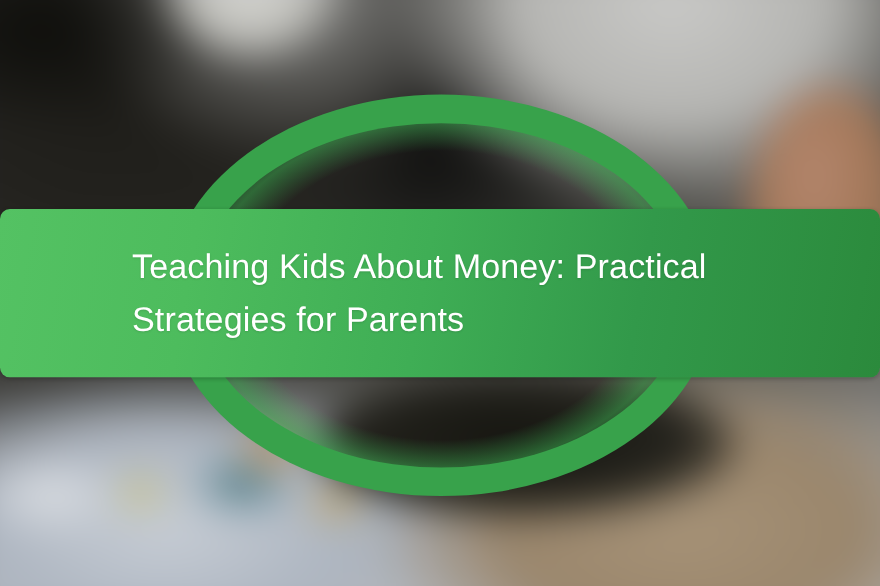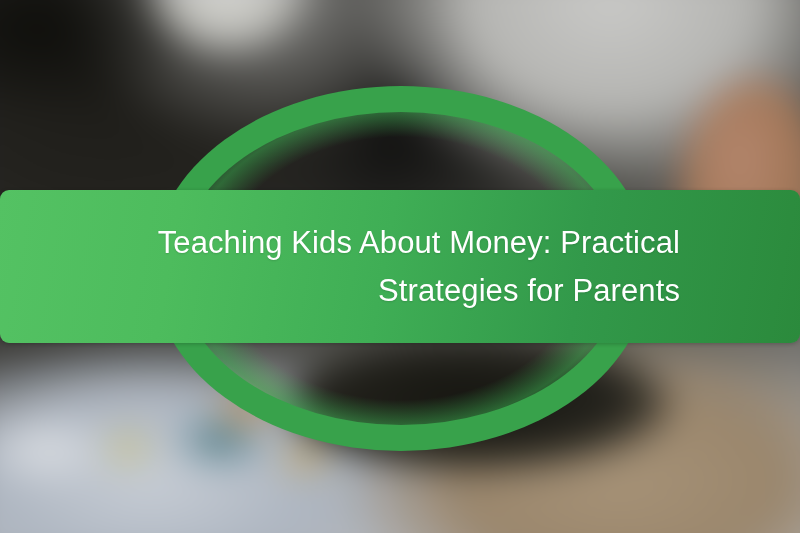--- a/index.html
+++ b/index.html
@@ -128,21 +128,21 @@
     border-radius: 9px;
     background: linear-gradient(100deg, #54c263 0%, #4dbc5d 22%, #3fae55 48%, #32994a 72%, #2b8a3c 100%);
     display: flex;
     align-items: center;
     justify-content: center;
     box-shadow: 0 1px 4px rgba(0,0,0,0.22);
   }
   .title-text {
     margin: 0;
     width: 560px;
-    text-align: right;
+    text-align: left;
     color: #ffffff;
     font-family: "Liberation Sans", sans-serif;
     font-weight: 400;
     font-size: 31px;
     line-height: 48px;
     letter-spacing: 0.1px;
     text-shadow: 0 1px 2px rgba(0,0,0,0.13);
   }
 </style>
 </head>

